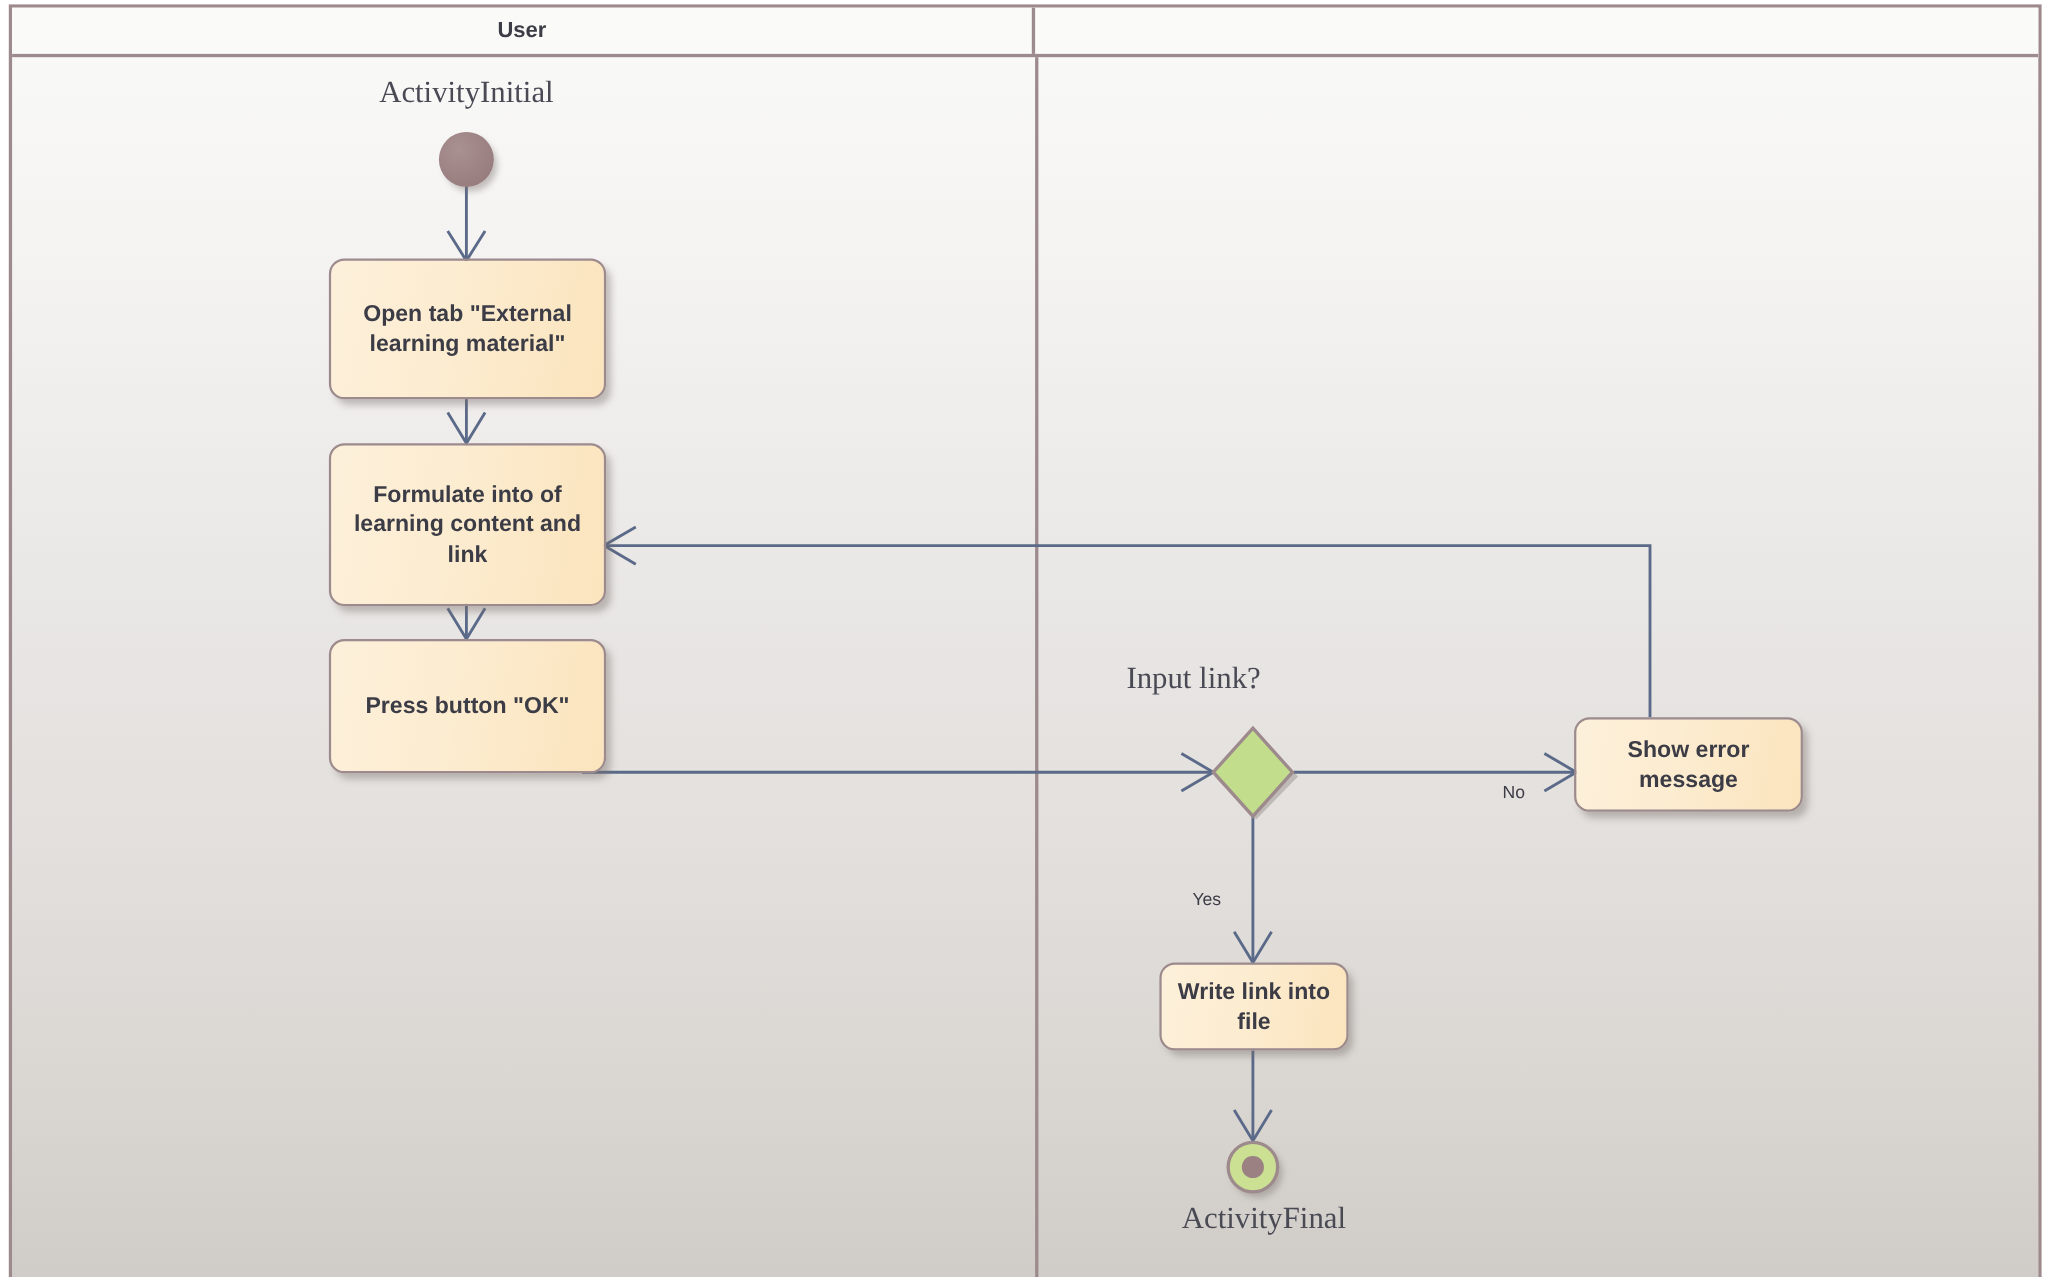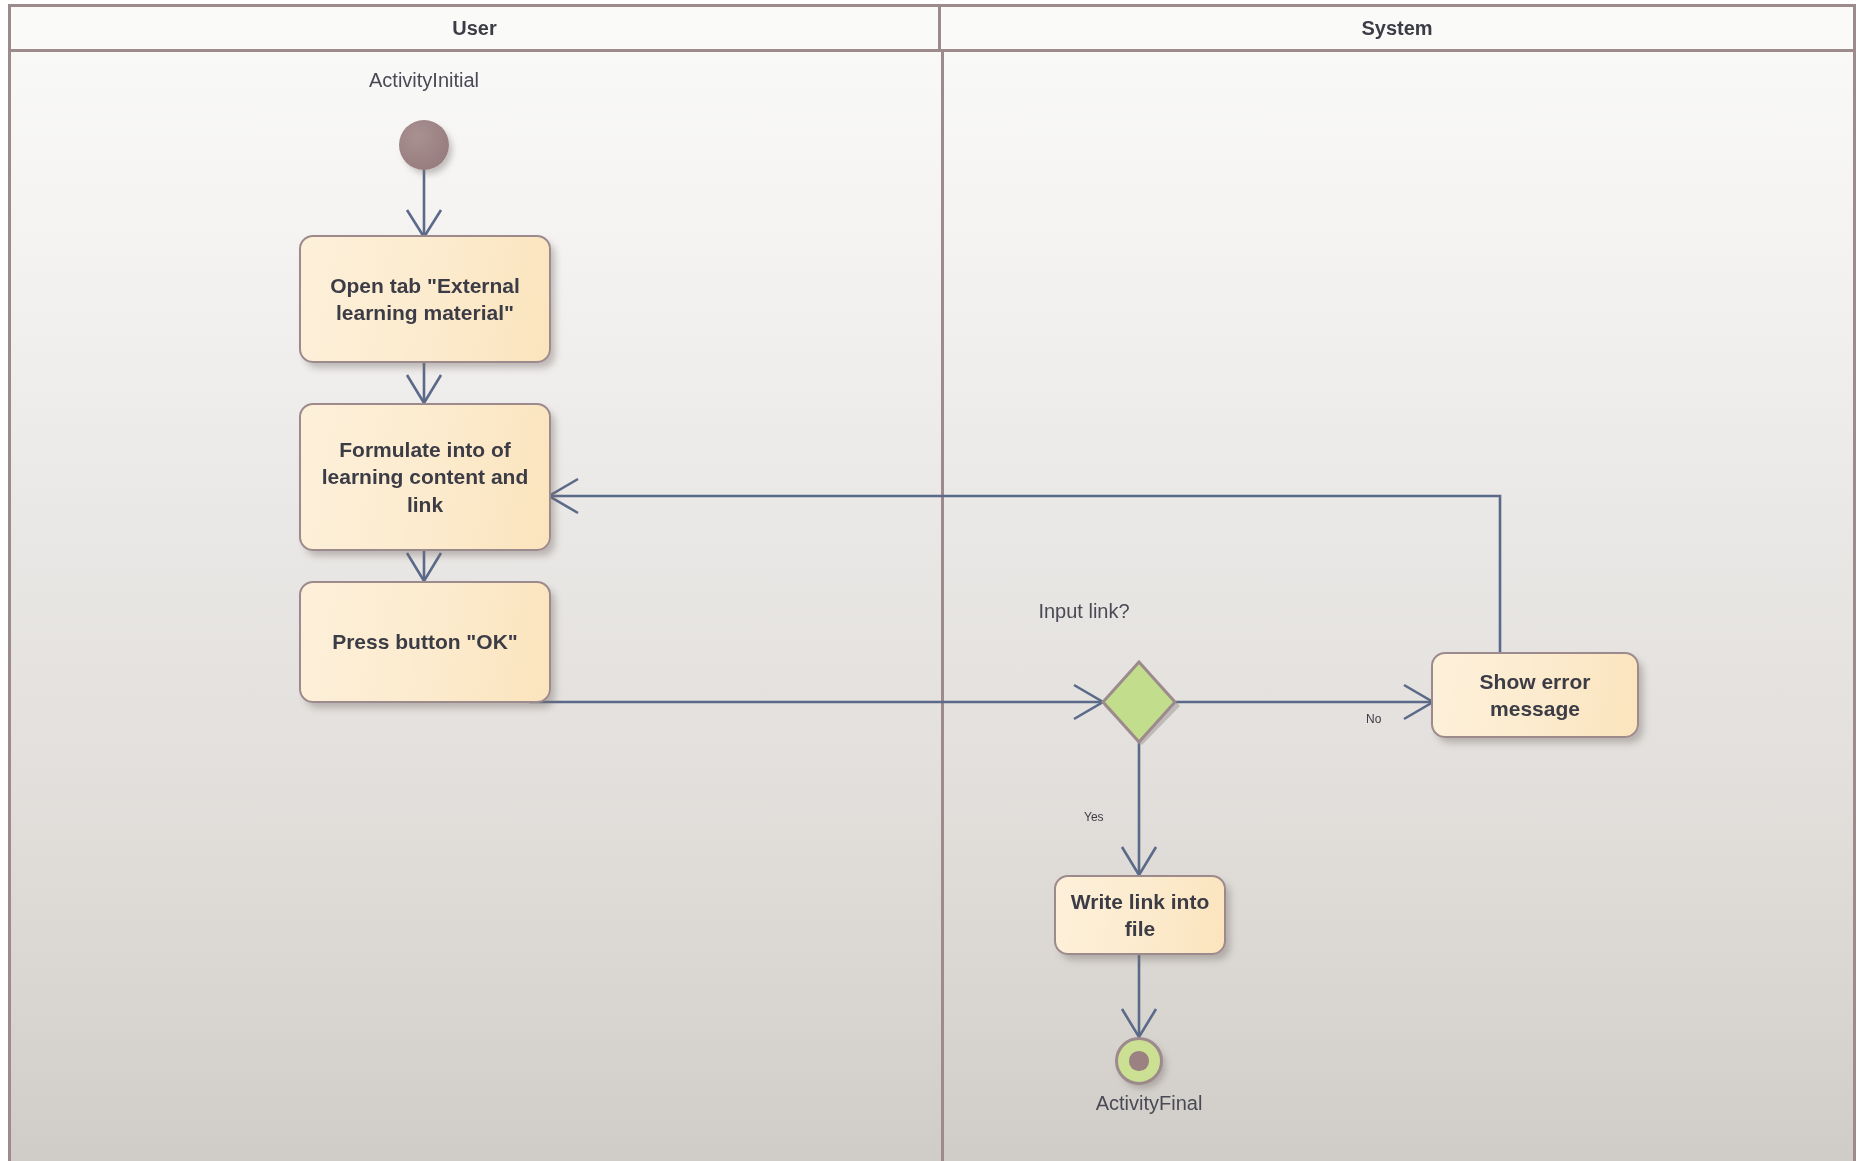--- a/index.html
+++ b/index.html
@@ -125,43 +125,41 @@
     border-radius: 50%;
     background: #9b8182;
   }
 
   .decision-node {
     box-shadow: none;
   }
   .node-caption {
     position: absolute;
     color: #4a4a55;
-    font-size: 20px;
+    font-size: 28px;
     white-space: nowrap;
     text-align: center;
+    font-family: Liberation Serif, serif;
   }
   .edge-label {
     position: absolute;
     color: #3c3c46;
-    font-size: 12px;
+    font-size: 16px;
     white-space: nowrap;
   }
 </style>
 </head>
 <body>
 
 <div id="diagram-root">
   <div class="frame">
 
     <div class="partition-headers">
       <div class="partition-header user">
         <span>User</span>
-      </div>
-      <div class="partition-header system">
-        <span>System</span>
       </div>
     </div>
 
     <div class="lane-divider"></div>
 
     <svg id="edges" viewBox="0 0 1848 1175">
       <g stroke="#5b6a89" stroke-width="2.6" fill="none" stroke-linecap="butt" stroke-linejoin="miter">
 
         <g>
           <line x1="413" y1="150" x2="413" y2="228"></line>

